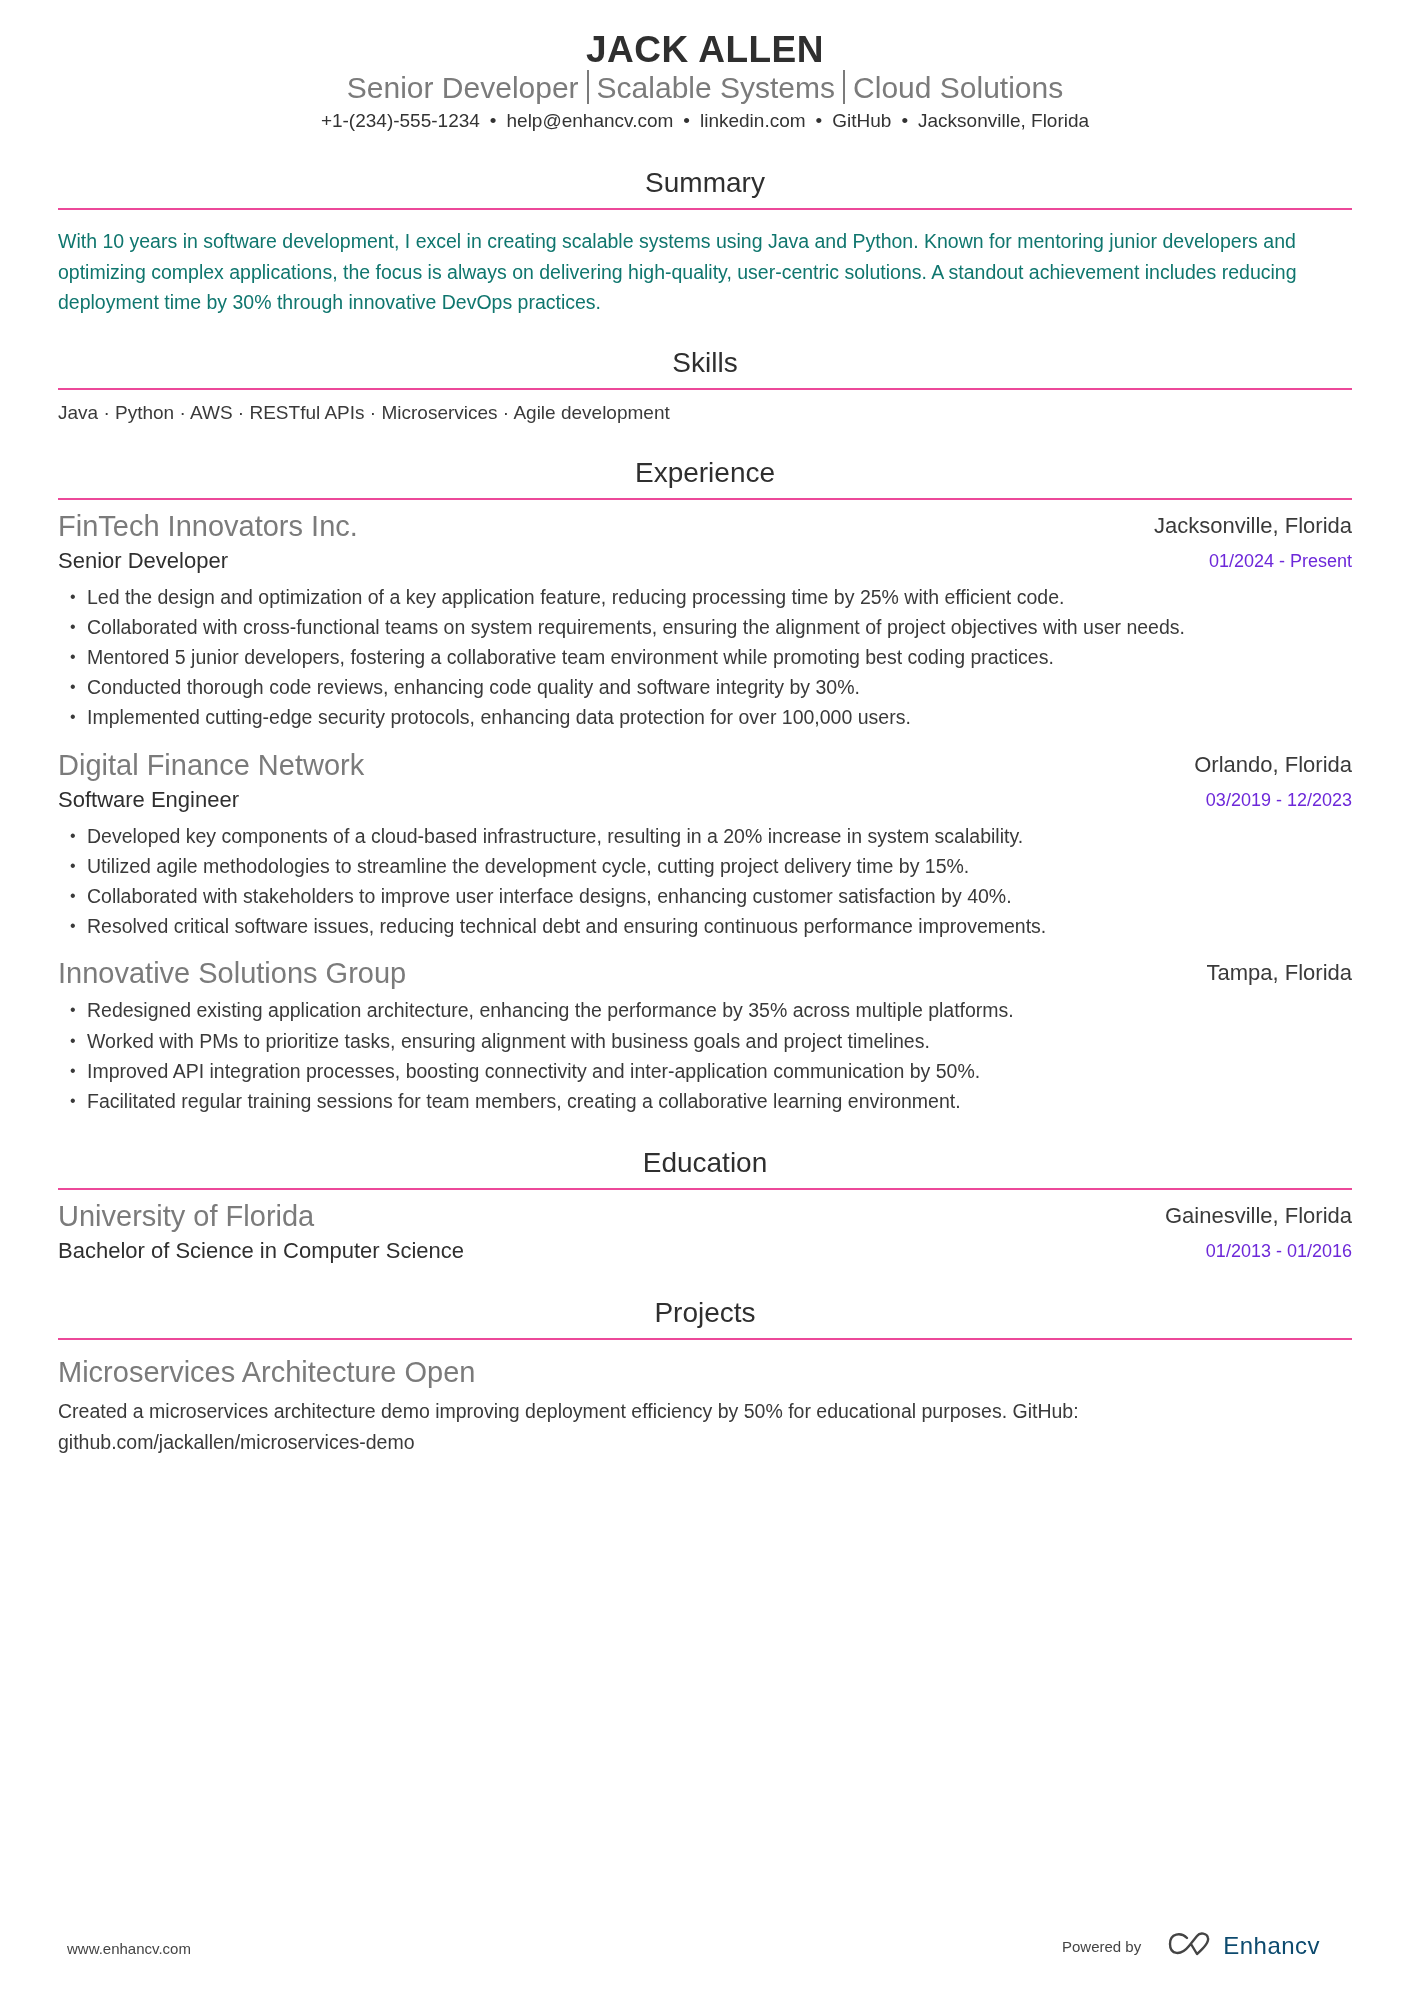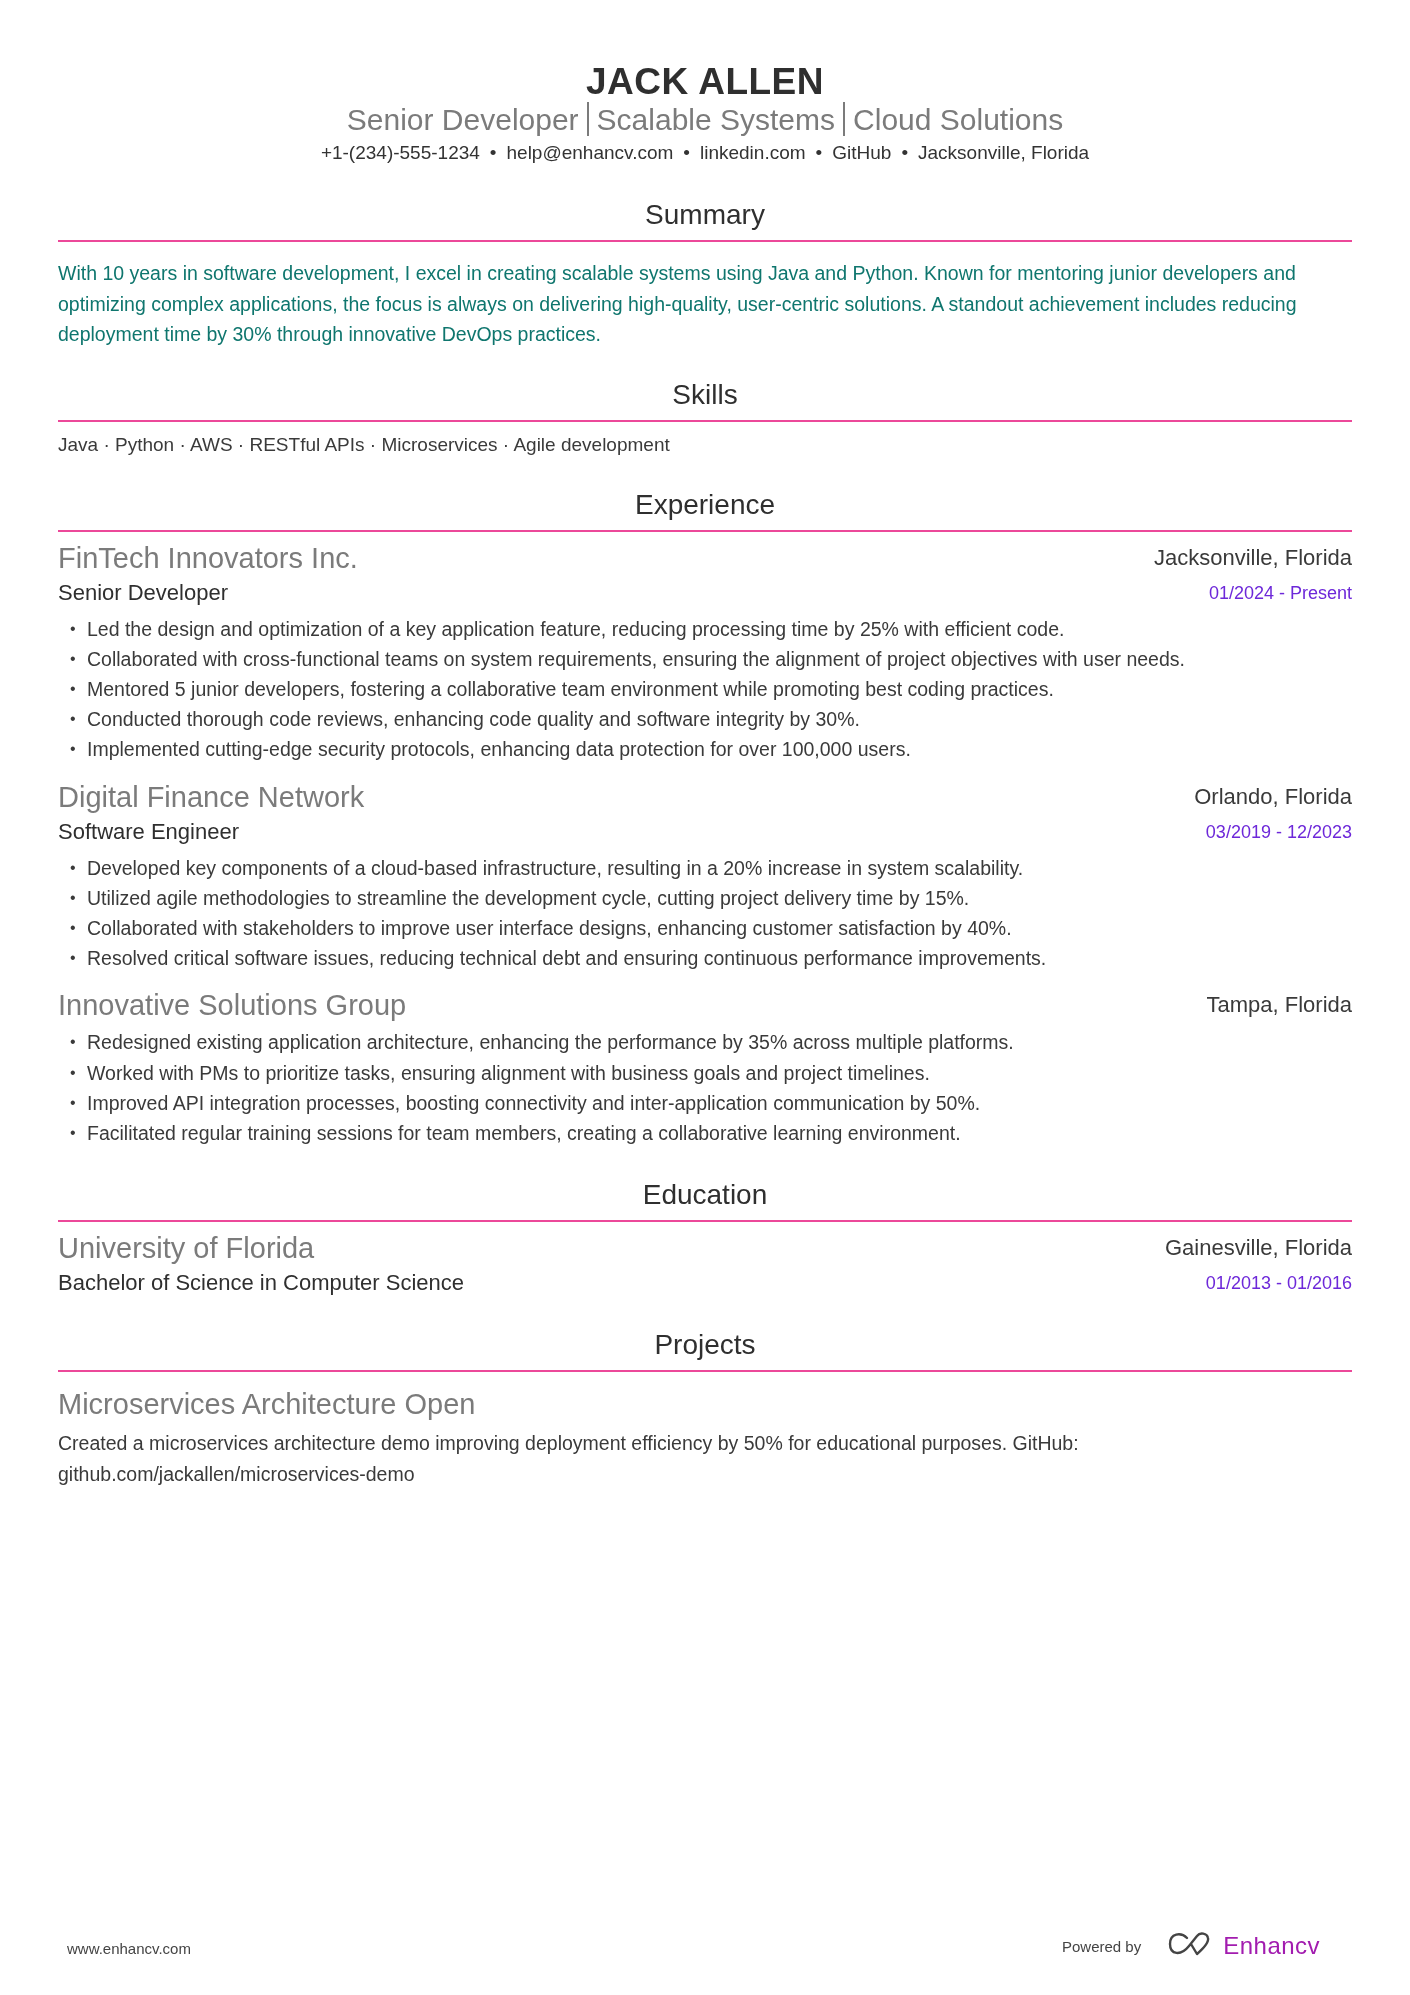--- a/index.html
+++ b/index.html
@@ -1,18 +1,18 @@
 <!DOCTYPE html>
 <html><head>
 <meta charset="utf-8">
 <style>
   html, body { margin: 0; padding: 0; background: #ffffff; }
   body { width: 1410px; height: 1995px; position: relative; font-family: "Liberation Sans", "DejaVu Sans", sans-serif; color: #333333; overflow: hidden; }
   .page { position: absolute; left: 58px; top: 0; width: 1294px; }
-  .header { text-align: center; padding-top: 60px; }
+  .header { text-align: center; padding-top: 28px; }
   .name { font-size: 37px; font-weight: bold; color: #2f2f2f; letter-spacing: 0.5px; line-height: 44px; }
   .title { font-size: 30px; color: #7b7b7b; line-height: 36px; margin-top: -2px; }
   .title .sep { display: inline-block; width: 2px; height: 34px; background: #7b7b7b; vertical-align: -6px; margin: 0 8px; }
   .contact { font-size: 19px; color: #333; line-height: 30px; margin-top: 0px; }
   .contact .dot { margin: 0 10px; }
   .section-head { text-align: center; font-size: 28px; color: #2f2f2f; line-height: 34px; padding-bottom: 8px; border-bottom: 2px solid #ec4899; }
   .summary-text { font-size: 19.5px; line-height: 30.5px; color: #0f766e; margin-top: 16px; }
   .skills-text { font-size: 19px; line-height: 30px; color: #3a3a3a; margin-top: 8px; }
   .entry { margin-top: 8px; }
   .row { display: flex; justify-content: space-between; align-items: center; }
@@ -21,21 +21,21 @@
   .role { font-size: 22px; color: #2f2f2f; line-height: 34px; }
   .date { font-size: 18px; color: #6d28d9; line-height: 34px; }
   ul.bullets { list-style: none; margin: 4px 0 0 0; padding: 0; }
   ul.bullets li { position: relative; padding-left: 29px; font-size: 19.5px; line-height: 30.2px; color: #3a3a3a; }
   ul.bullets li .b { position: absolute; left: 12px; top: 0; font-size: 16px; }
   .proj-title { font-size: 29px; color: #7b7b7b; line-height: 36px; }
   .proj-desc { font-size: 19.5px; line-height: 30.5px; color: #3a3a3a; margin-top: 6px; }
   .footer-left { position: absolute; left: 67px; top: 1940px; font-size: 15px; color: #444; }
   .footer-right { position: absolute; left: 1062px; top: 1930px; display: flex; align-items: center; }
   .powered { font-size: 15px; color: #444; margin-right: 26px; }
-  .brand { font-size: 24px; color: #a21caf; margin-left: 10px; letter-spacing: 0.5px; }
+  .brand { font-size: 24px; color: #0c4a6e; margin-left: 10px; letter-spacing: 0.5px; }
 </style>
 </head>
 <body>
 
 <div class="page">
 
   <div class="header">
     <div class="name">JACK ALLEN</div>
     <div class="title">
       <span>Senior Developer</span><span class="sep"></span><span>Scalable Systems</span><span class="sep"></span><span>Cloud Solutions</span>

